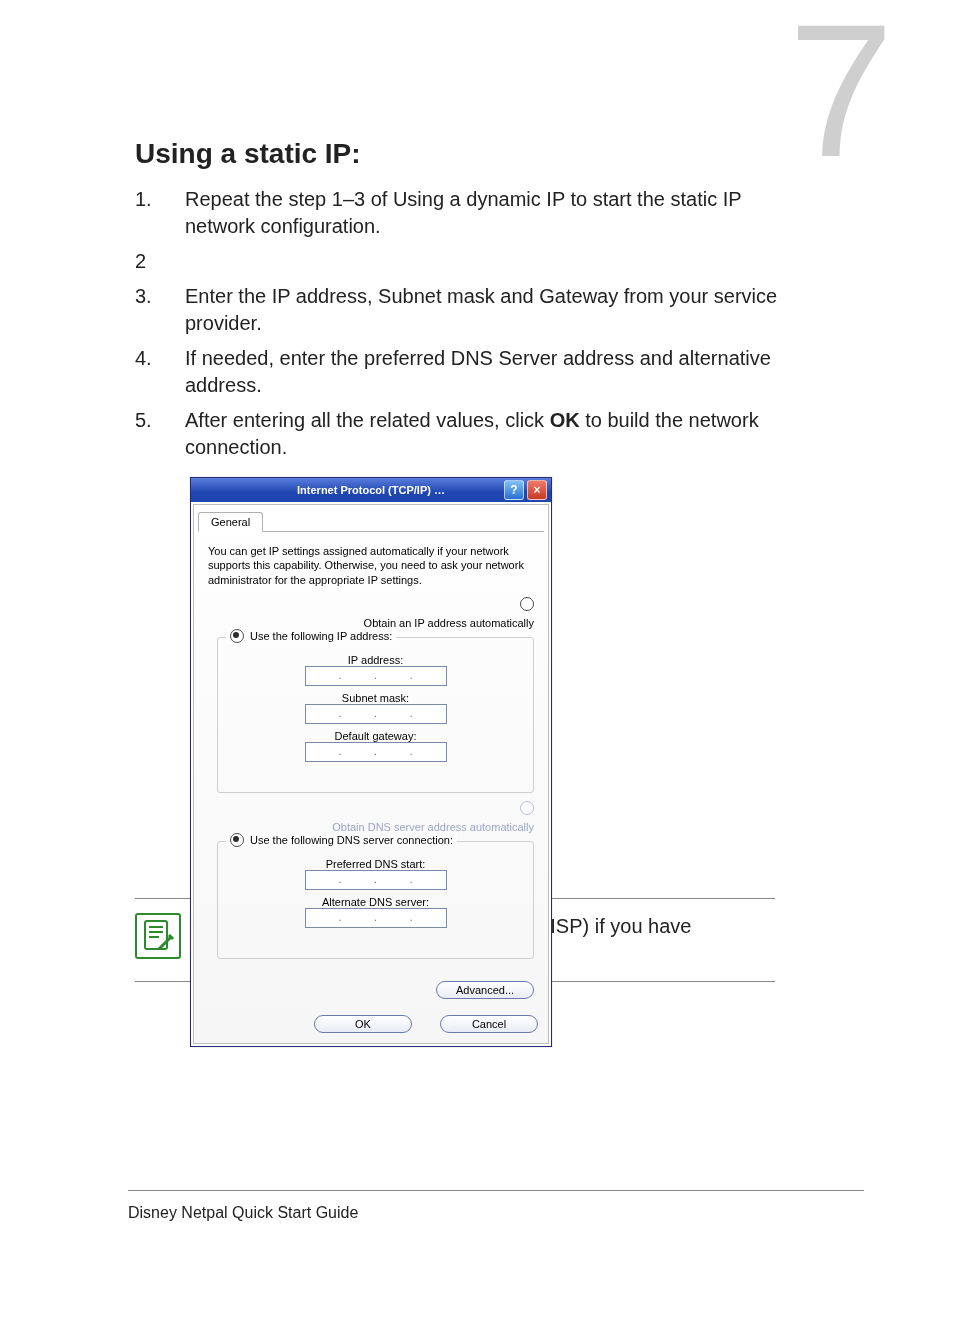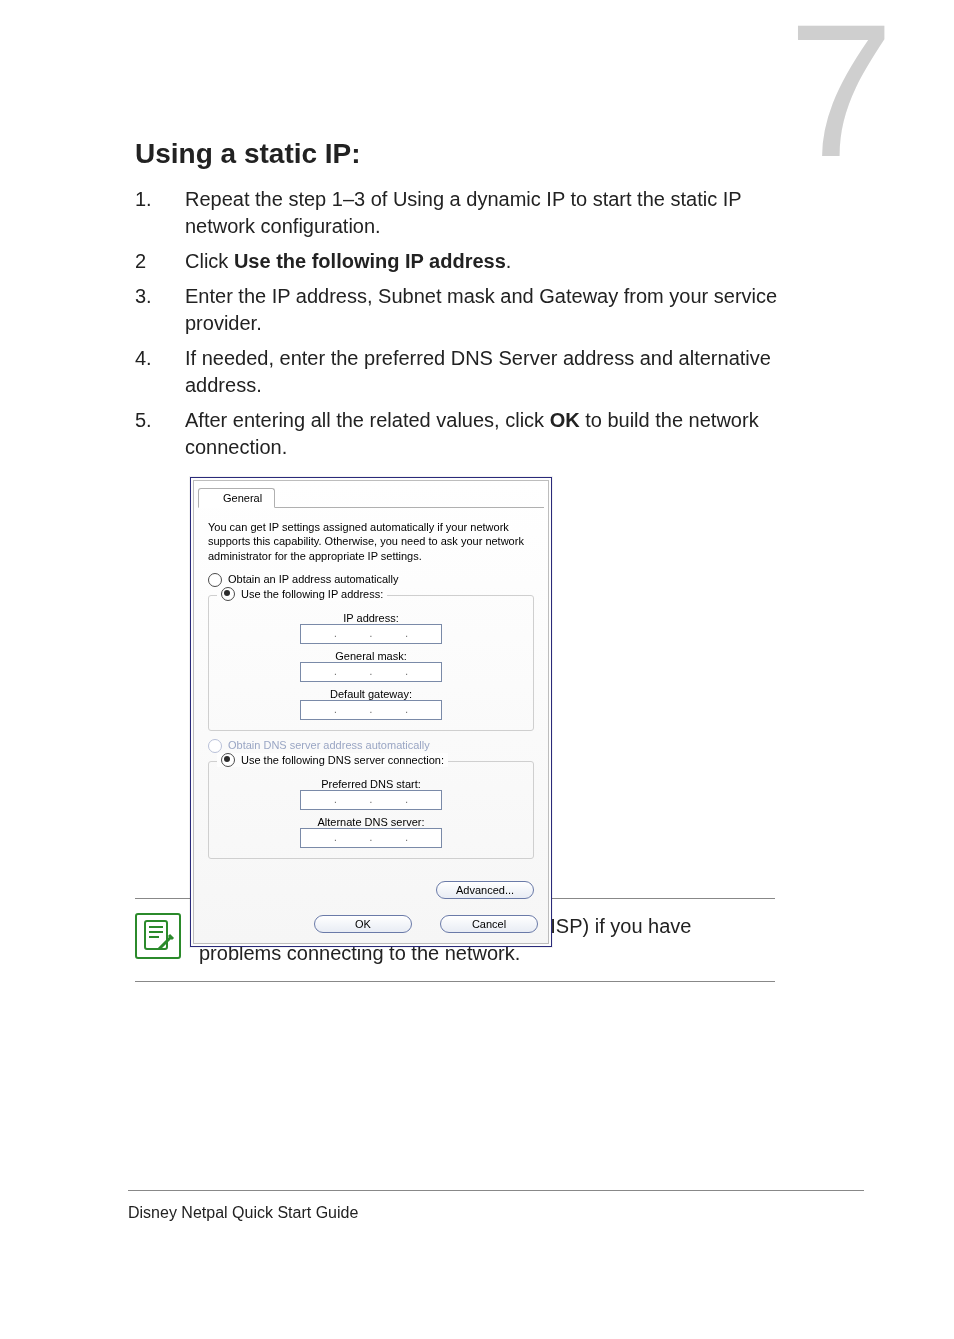--- a/index.html
+++ b/index.html
@@ -99,40 +99,41 @@
   .tabstrip {
     position: relative;
     height: 22px;
     border-bottom: 1px solid #b0b0b0;
     margin: 4px 4px 0 4px;
   }
   .tab {
     position: absolute;
     bottom: -1px;
     left: 0;
-    padding: 3px 12px 3px 24px;
+    padding: 3px 12px 3px 12px;
     border: 1px solid #b0b0b0;
     border-bottom: 1px solid #fff;
     background: #fff;
     border-radius: 3px 3px 0 0;
   }
   .panel {
     padding: 12px 14px 10px 14px;
   }
   .panel p.intro { margin: 0 0 10px 0; line-height: 1.3; }
   .grp {
     border: 1px solid #cfcfcf;
     border-radius: 3px;
-    margin: 8px 0 8px 0;
-    padding: 10px 12px 4px 12px;
+    margin: 8px 0 8px 9px;
+    padding: 10px 12px 24px 12px;
     position: relative;
   }
   .radio-row {
-    display: flex; align-items: flex-start; gap: 6px; margin-bottom: 6px;
+    display: flex; align-items: flex-end; gap: 6px; margin-bottom: 6px;
     color: #000;
+    flex-direction: column;
   }
   .radio-row.disabled { color: #9aa6c4; }
   .legend-row {
     position: absolute;
     top: -9px; left: 8px;
     background: #fdfdfd;
     padding: 0 4px;
     display: flex; align-items: center; gap: 6px;
   }
   .radio {
@@ -224,37 +225,43 @@
 
   <div class="content">
     <h2>Using a static IP:</h2>
     <ol class="steps" id="steps-list">
         <li>
           <span class="num">1.</span>
           <span>Repeat the step 1–3 of Using a dynamic IP to start the static IP network configuration.</span>
         </li>
         <li>
           <span class="num">2</span>
-          <span>Click <span class="b">Use the following IP address</span>.</span>
         </li>
         <li>
           <span class="num">3.</span>
           <span>Enter the IP address, Subnet mask and Gateway from your service provider.</span>
         </li>
         <li>
           <span class="num">4.</span>
           <span>If needed, enter the preferred DNS Server address and alternative address.</span>
         </li>
         <li>
           <span class="num">5.</span>
           <span>After entering all the related values, click <span class="b">OK</span> to build the network connection.</span>
         </li>
       </ol>
 
     <div class="dialog">
+      <div class="titlebar">
+        <span class="title-text">Internet Protocol (TCP/IP) …</span>
+        <div class="winbtns">
+          <div class="winbtn help">?</div>
+          <div class="winbtn close">×</div>
+        </div>
+      </div>
       <div class="dlg-body">
         <div class="tabstrip">
           <div class="tab">General</div>
         </div>
         <div class="panel">
           <p class="intro">You can get IP settings assigned automatically if your network supports this capability. Otherwise, you need to ask your network administrator for the appropriate IP settings.</p>
 
           <div class="radio-row">
             <span class="radio"></span>
             <span>Obtain an IP address automatically</span>
@@ -271,21 +278,21 @@
                 <span></span>
                   <span class="dot">.</span>
                   <span></span>
                   <span class="dot">.</span>
                   <span></span>
                   <span class="dot">.</span>
                   <span></span>
               </div>
             </div>
             <div class="field-row">
-              <label>General mask:</label>
+              <label>Subnet mask:</label>
               <div class="ipbox">
                 <span></span>
                   <span class="dot">.</span>
                   <span></span>
                   <span class="dot">.</span>
                   <span></span>
                   <span class="dot">.</span>
                   <span></span>
               </div>
             </div>

